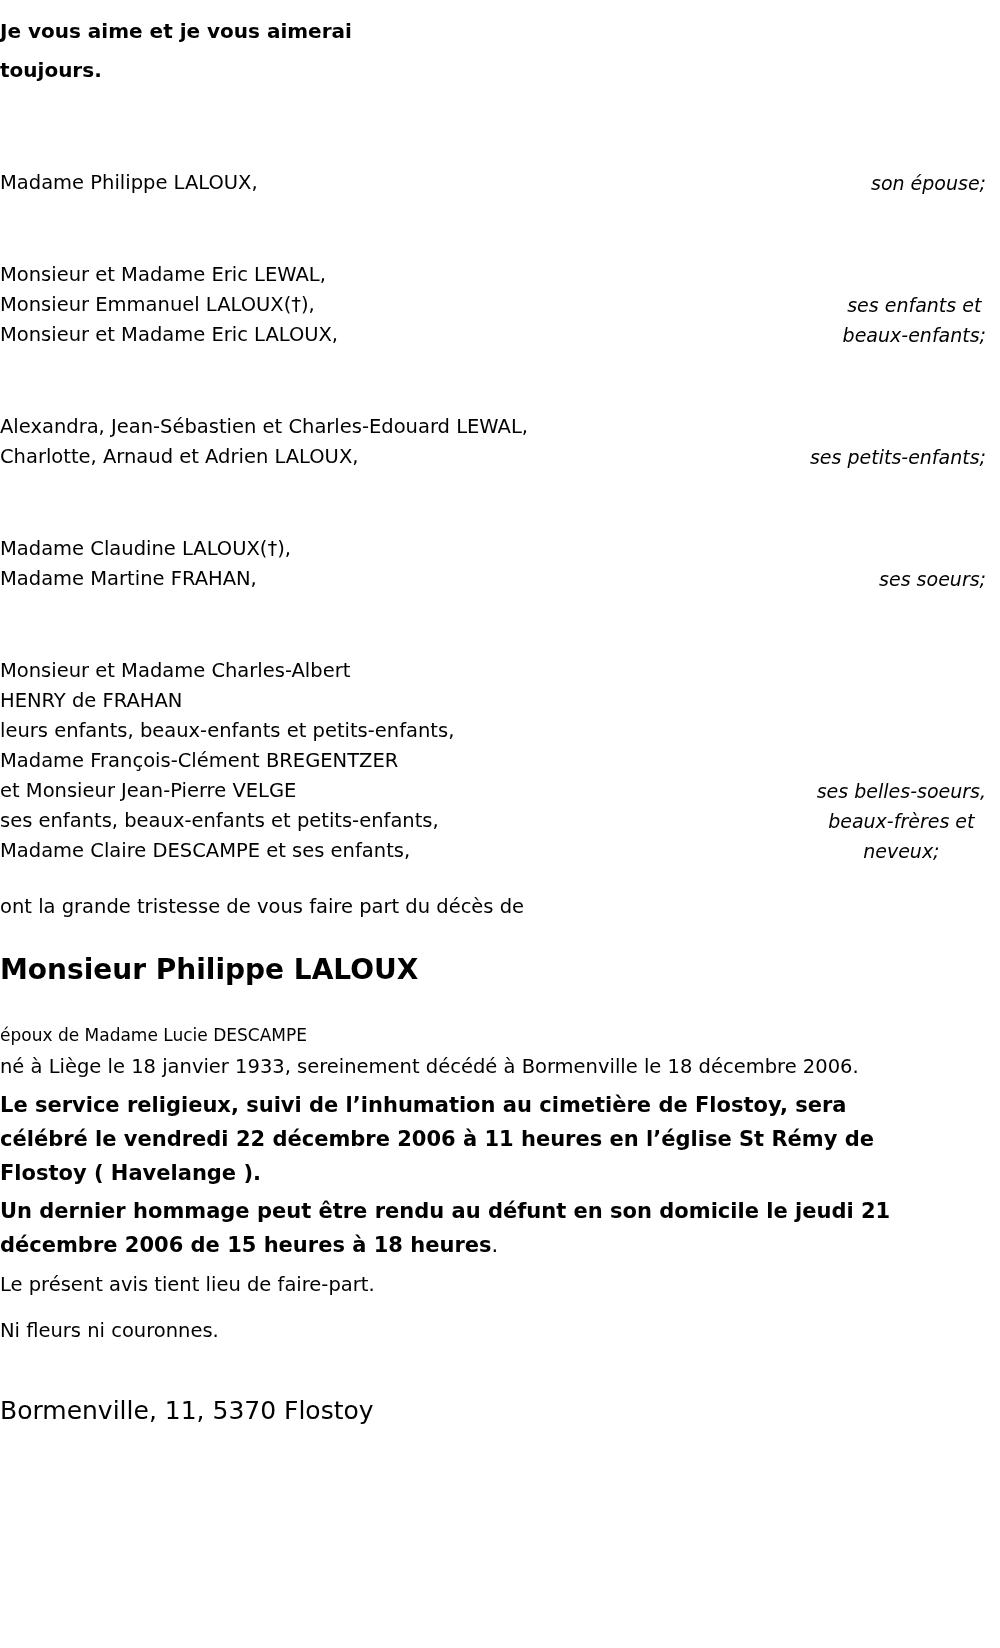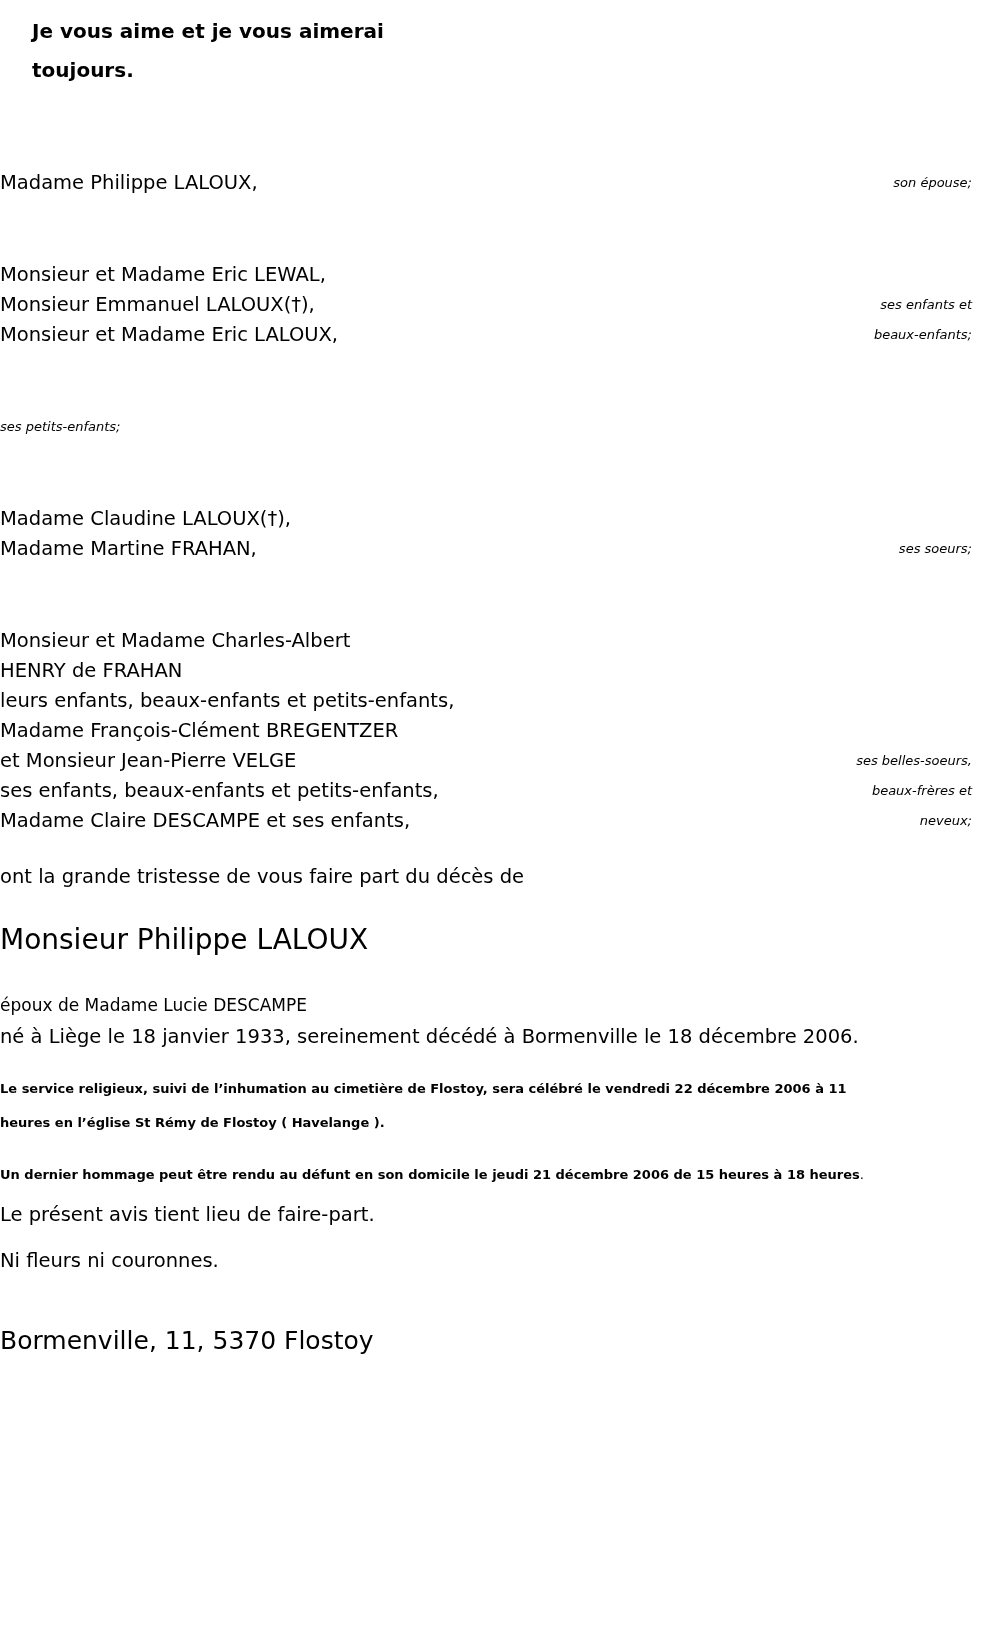--- a/index.html
+++ b/index.html
@@ -20,81 +20,81 @@
     box-sizing: border-box;
   }
 
   
   .epigraph {
     font-size: 20px;
     font-weight: bold;
     line-height: 39px;
     padding-top: 12px;
   }
-  .epigraph div { white-space: pre; padding-left: 32px; }
+  .epigraph div { white-space: pre; }
 
   
   .group {
     position: relative;
     display: flex;
     justify-content: space-between;
     align-items: flex-end;
     margin-top: 44px;
   }
   .names {
     font-size: 19.5px;
     line-height: 30px;
     white-space: pre-line;
     flex: 0 1 auto;
     max-width: 700px;
   }
   .relation {
-    font-size: 13px;
+    font-size: 19px;
     font-style: italic;
     line-height: 30px;
-    text-align: right;
+    text-align: center;
     white-space: pre-line;
     flex: 0 0 auto;
-    padding-right: 28px;
+    padding-right: 14px;
     align-self: flex-end;
   }
 
   .spacer-sm { height: 18px; }
   .spacer-md { height: 26px; }
   .spacer-lg { height: 34px; }
 
   .lede {
     font-size: 19.5px;
     line-height: 30px;
   }
 
   .deceased-name {
     font-size: 28px;
-    font-weight: normal;
+    font-weight: bold;
     line-height: 40px;
     margin-top: 28px;
   }
 
   .spouse-of {
     font-size: 17px;
     line-height: 30px;
     margin-top: 30px;
   }
 
   .bio {
     font-size: 19.5px;
     line-height: 34px;
     max-width: 900px;
   }
 
   .service {
-    font-size: 13px;
+    font-size: 21px;
     font-weight: bold;
     line-height: 34px;
-    margin-top: 18px;
+    margin-top: 4px;
     max-width: 900px;
   }
   .service .tail { font-weight: normal; }
 
   .plain {
     font-size: 19.5px;
     line-height: 34px;
     margin-top: 6px;
   }
   .plain.gap { margin-top: 12px; }
@@ -128,20 +128,22 @@
     <div class="names">Monsieur et Madame Eric LEWAL,
 Monsieur Emmanuel LALOUX(†),
 Monsieur et Madame Eric LALOUX,</div>
     <div class="relation">ses enfants et
 beaux-enfants;</div>
   </div>
 
   <div class="spacer-sm"></div>
 
   <div class="group">
+    <div class="names">Alexandra, Jean-Sébastien et Charles-Edouard LEWAL,
+Charlotte, Arnaud et Adrien LALOUX,</div>
     <div class="relation">ses petits-enfants;</div>
   </div>
 
   <div class="spacer-sm"></div>
 
   <div class="group">
     <div class="names">Madame Claudine LALOUX(†),
 Madame Martine FRAHAN,</div>
     <div class="relation">ses soeurs;</div>
   </div>

